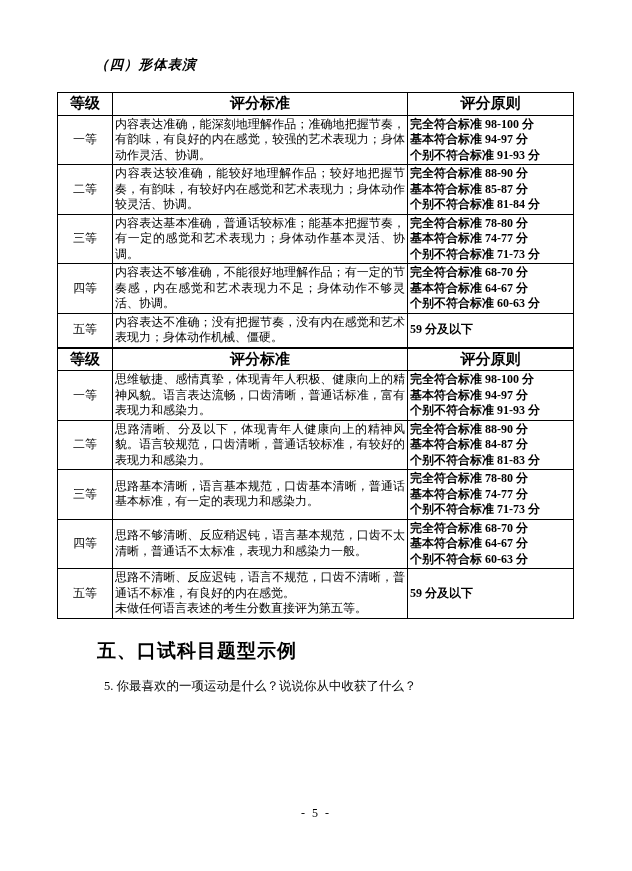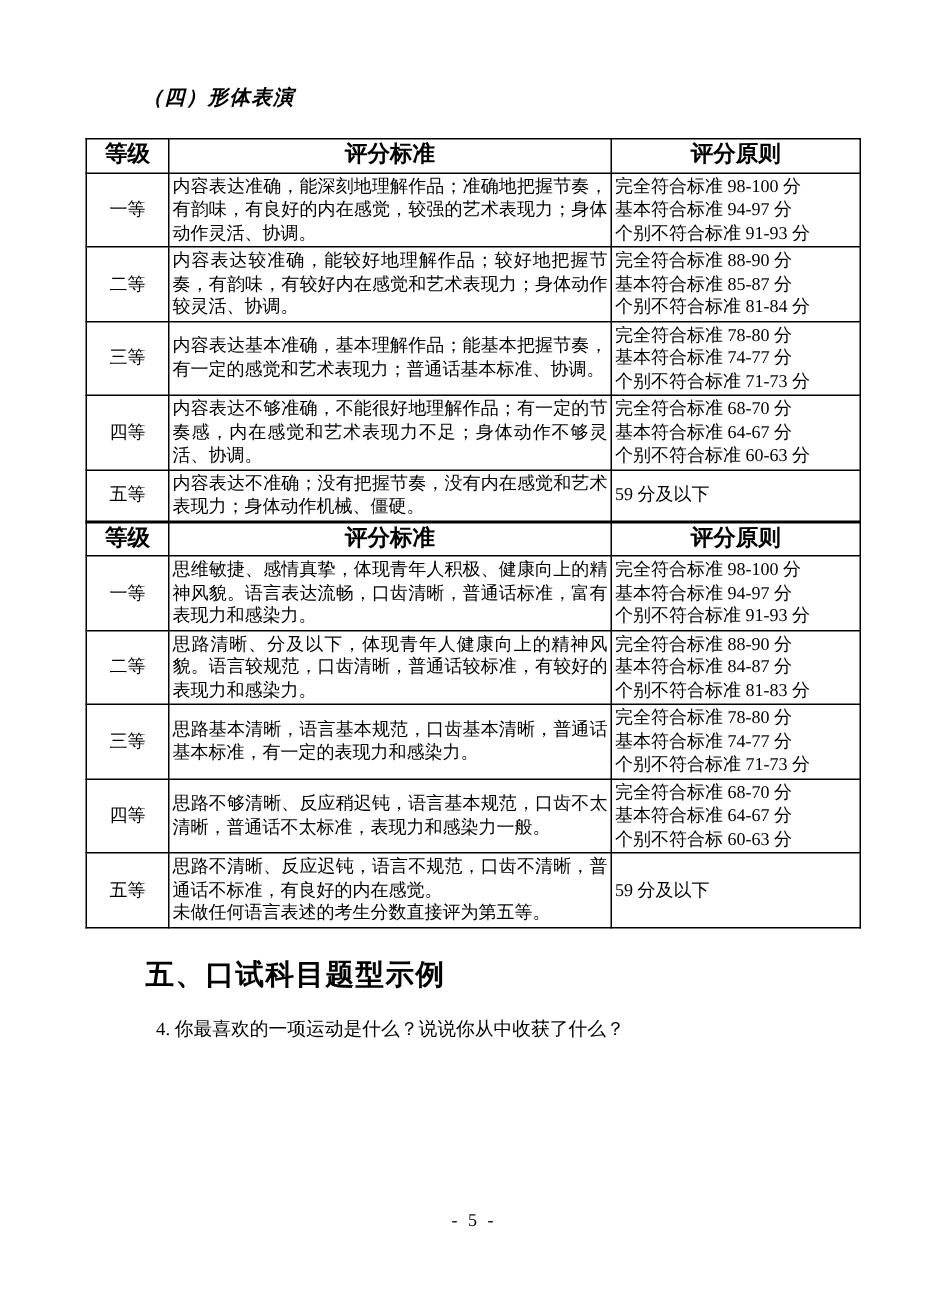--- a/index.html
+++ b/index.html
@@ -45,21 +45,21 @@
     box-sizing: border-box;
   }
   table.score-table th {
     font-size: 15px;
     font-weight: bold;
     text-align: center;
     padding: 3px 2px;
   }
   td.grade { text-align: center; }
   td.criteria { text-align: justify; white-space: pre-line; }
-  td.principle { text-align: left; white-space: pre-line; }
+  td.principle { text-align: left; white-space: pre-line; font-weight: bold; }
   .big-heading {
     font-family: "Liberation Sans", sans-serif;
     font-size: 19px;
     font-weight: bold;
     margin: 22px 0 14px 40px;
     line-height: 20px;
     letter-spacing: 1px;
   }
   .examples { margin: 0 0 0 47px; }
   .example-item {
@@ -105,21 +105,21 @@
       </tr>
       <tr>
         <td class="grade">二等</td>
         <td class="criteria">内容表达较准确，能较好地理解作品；较好地把握节奏，有韵味，有较好内在感觉和艺术表现力；身体动作较灵活、协调。</td>
         <td class="principle">完全符合标准 88-90 分
 基本符合标准 85-87 分
 个别不符合标准 81-84 分</td>
       </tr>
       <tr>
         <td class="grade">三等</td>
-        <td class="criteria">内容表达基本准确，基本理解作品；能基本把握节奏，有一定的感觉和艺术表现力；普通话基本标准、协调。</td>
+        <td class="criteria">内容表达基本准确，普通话较标准；能基本把握节奏，有一定的感觉和艺术表现力；身体动作基本灵活、协调。</td>
         <td class="principle">完全符合标准 78-80 分
 基本符合标准 74-77 分
 个别不符合标准 71-73 分</td>
       </tr>
       <tr>
         <td class="grade">四等</td>
         <td class="criteria">内容表达不够准确，不能很好地理解作品；有一定的节奏感，内在感觉和艺术表现力不足；身体动作不够灵活、协调。</td>
         <td class="principle">完全符合标准 68-70 分
 基本符合标准 64-67 分
 个别不符合标准 60-63 分</td>
@@ -180,18 +180,18 @@
         <td class="criteria">思路不清晰、反应迟钝，语言不规范，口齿不清晰，普通话不标准，有良好的内在感觉。
 未做任何语言表述的考生分数直接评为第五等。</td>
         <td class="principle">59 分及以下</td>
       </tr>
     </tbody>
   </table>
 
   <div class="big-heading">五、口试科目题型示例</div>
 
   <div class="examples">
-    <div class="example-item">4. 你最喜欢的一项运动是什么？说说你从中收获了什么？</div>
+    <div class="example-item">5. 你最喜欢的一项运动是什么？说说你从中收获了什么？</div>
   </div>
 
   <div class="footer">- 5 -</div>
 
 </div>
 
 </body></html>

